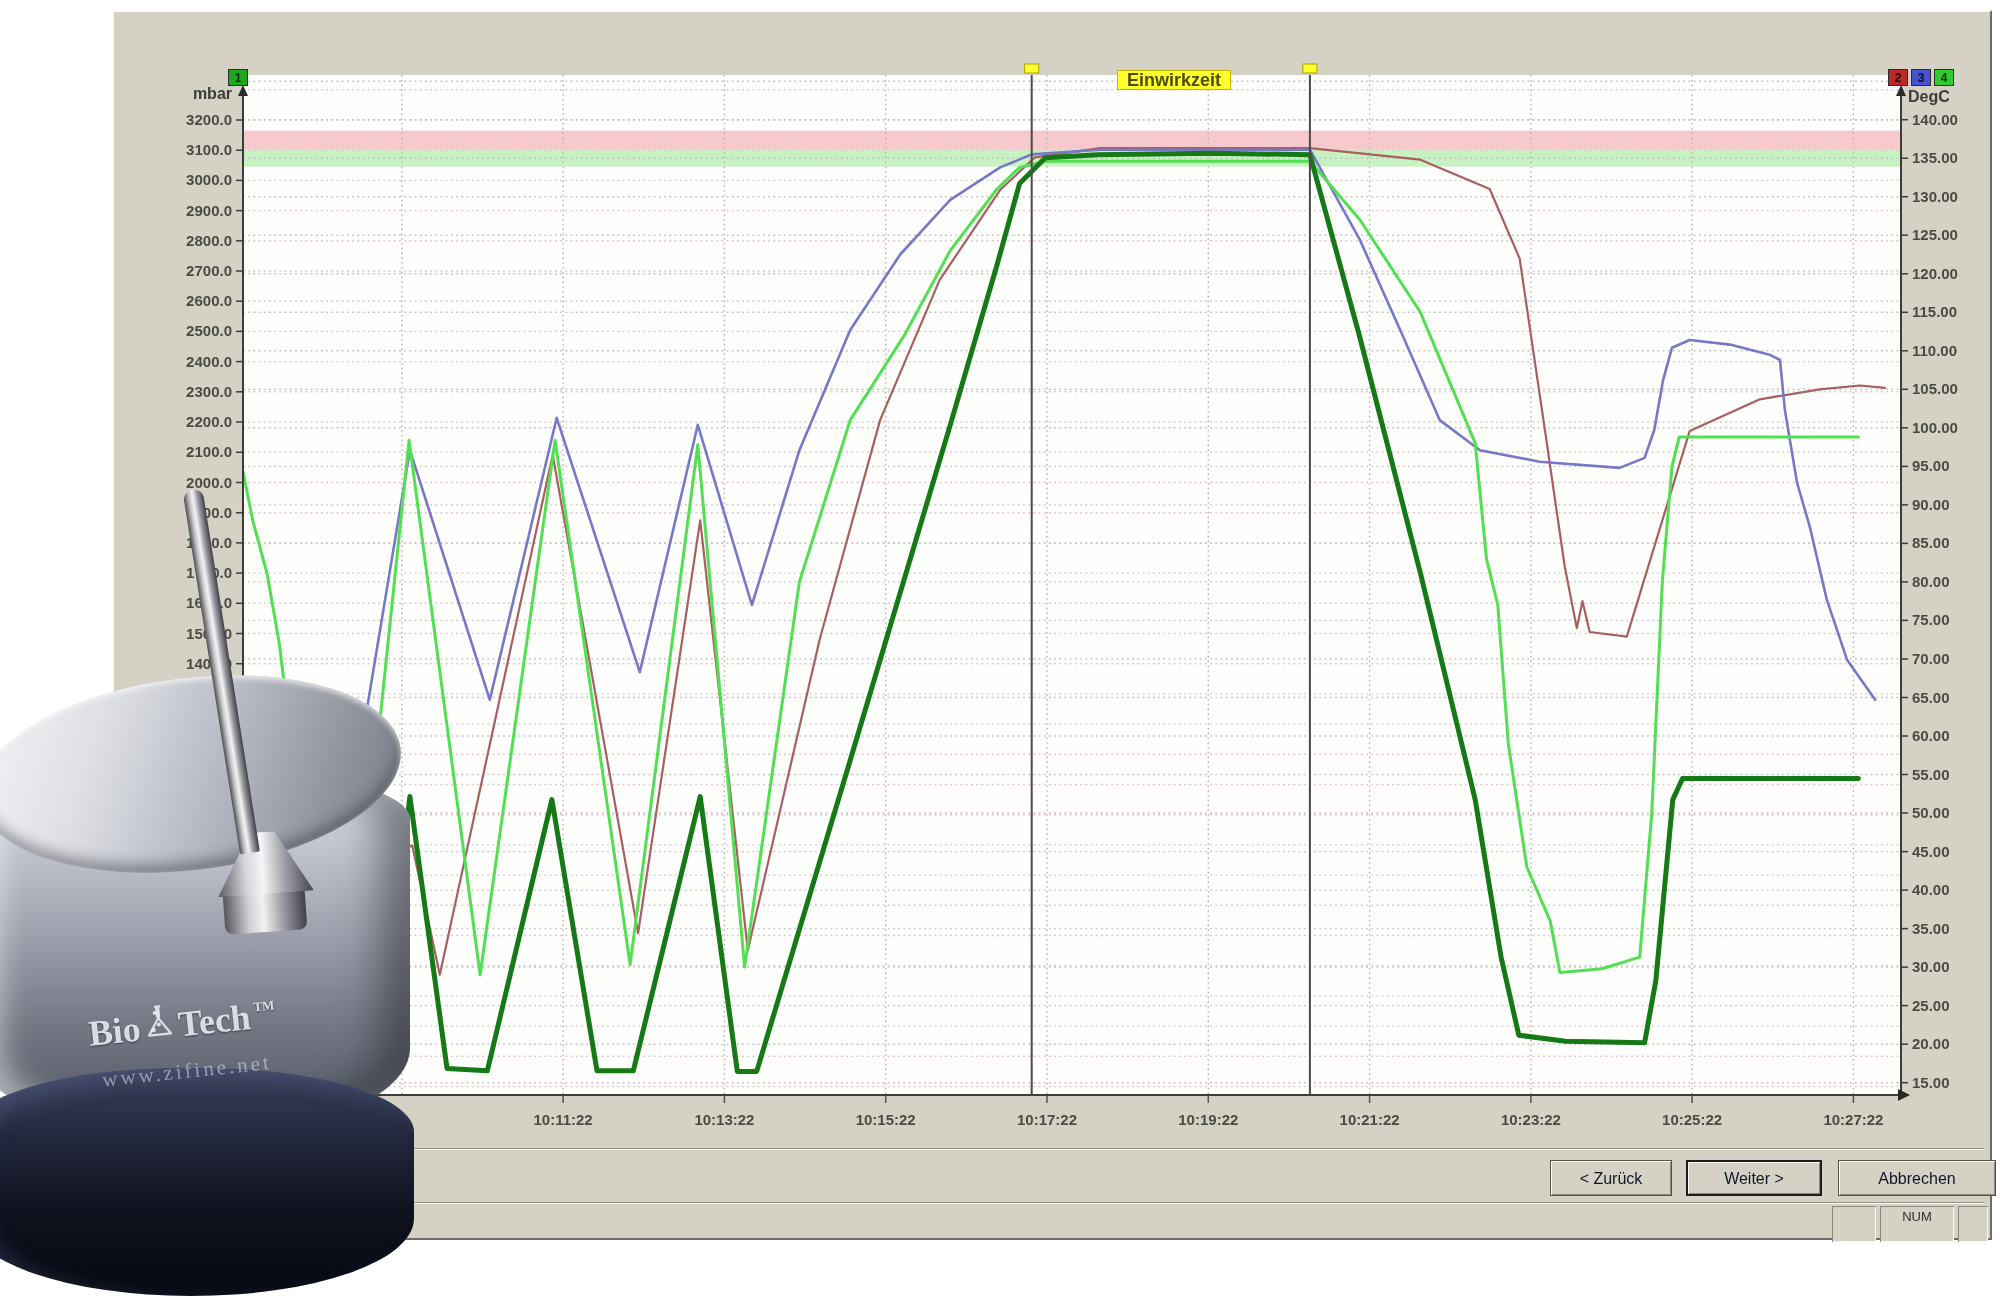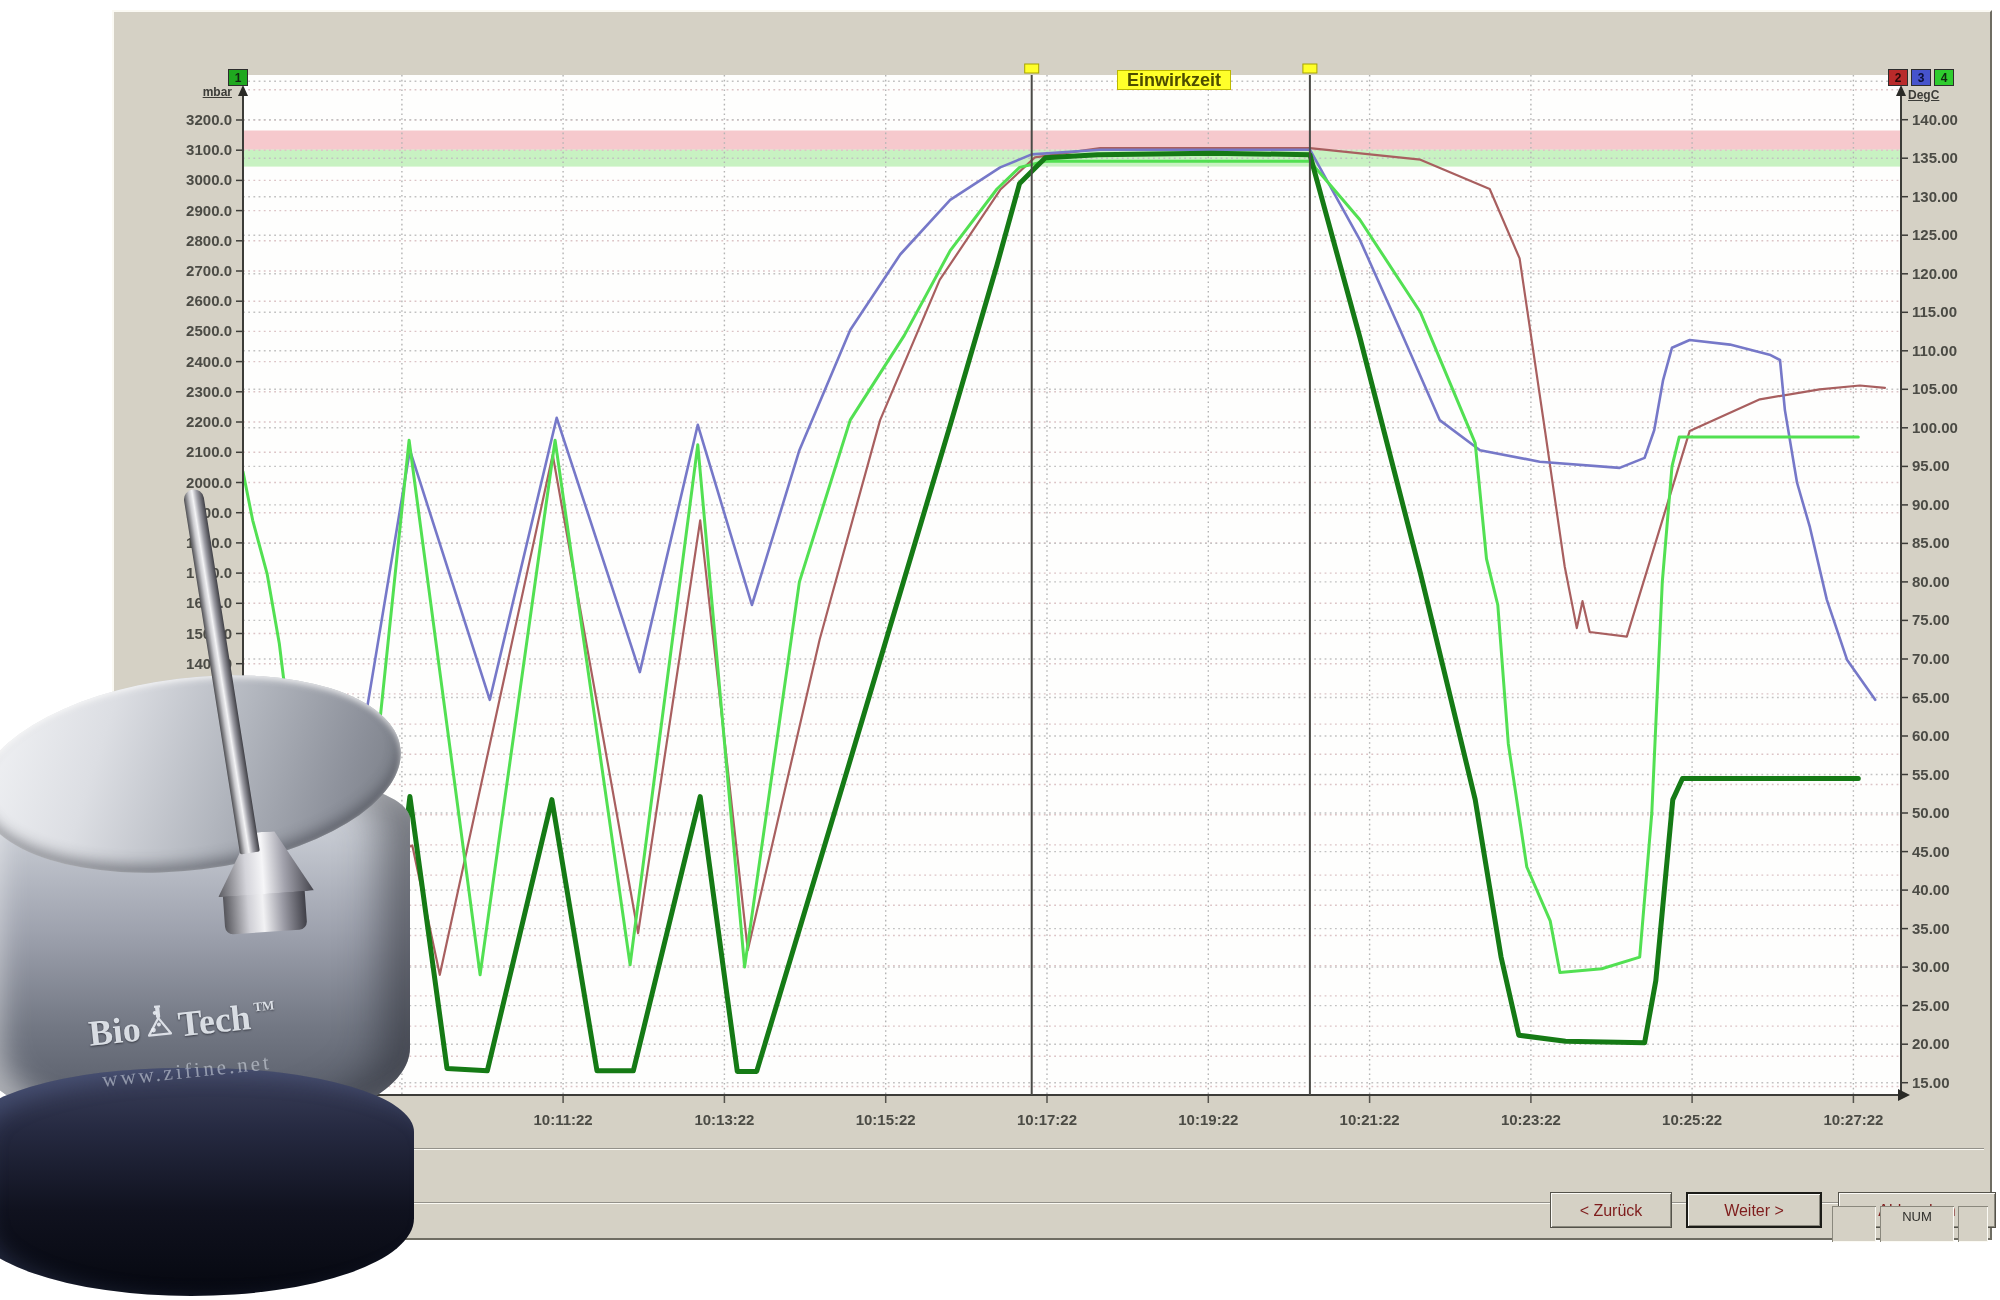--- a/index.html
+++ b/index.html
@@ -8,21 +8,21 @@
 
   
   .app-window { position:absolute; left:112px; top:10px; width:1880px; height:1230px;
     background:#d5d1c5;
     border:2px solid; border-color:#fbfaf4 #6f6d63 #6f6d63 #fbfaf4; }
 
   
   #chart-svg { position:absolute; left:0; top:0; width:2000px; height:1300px; z-index:5; }
   #chart-svg text { font-family:"Liberation Sans", sans-serif; font-weight:700; fill:#4b4b45; }
 
-  .axis-unit { position:absolute; z-index:6; font-size:12px; font-weight:700; color:#3c3c38;text-decoration:underline; }
+  .axis-unit { position:absolute; z-index:6; font-size:16px; font-weight:700; color:#3c3c38; }
   #mbar-label { left:160px; top:85px; width:72px; text-align:right; }
   #degc-label { left:1908px; top:88px;text-align:right; }
 
   .marker-box { position:absolute; z-index:7; width:20px; height:17px; top:69px;
     border:1px solid #2d2d2d; font-size:12px; font-weight:700; color:#102810;
     display:flex; align-items:center; justify-content:center; }
   #marker-1 { left:228px;  background:#1fa81f; }
   #marker-2 { left:1888px; background:#b92a2a; color:#2a0808; }
   #marker-3 { left:1911px; background:#4653cc; color:#0a0e33; }
   #marker-4 { left:1934px; background:#2ecc2e; }
@@ -31,21 +31,21 @@
     background:#ffff2a; border:1px solid #bcb800; color:#4c4c00;
     font-size:18px; font-weight:700; text-align:center; line-height:18px; }
 
   
   .separator { position:absolute; z-index:6; left:120px; width:1864px; height:2px;
     border-top:1px solid #93918a; border-bottom:1px solid #fbfaf4; }
   #sep-upper { top:1148px; } #sep-lower { top:1202px; }
 
   .win-btn { position:absolute; z-index:7; top:1160px; height:36px; background:#d5d1c5;
     border:1px solid #54524a; box-shadow:inset 1px 1px 0 #fcfbf7, inset -1px -1px 0 #8a887d;
-    font-size:16px; color:#7f1d1d; text-align:center; line-height:33px; cursor:default;margin-top:32px; }
+    font-size:16px; color:#0f172a; text-align:center; line-height:33px; cursor:default; }
   #btn-zurueck   { left:1550px; width:122px; }
   #btn-weiter    { left:1686px; width:136px; border:2px solid #1c1c18;
                    box-shadow:inset 1px 1px 0 #fcfbf7, inset -1px -1px 0 #8a887d; }
   #btn-abbrechen { left:1838px; width:158px; }
 
   .status-cell { position:absolute; z-index:7; top:1206px; height:36px; background:#d5d1c5;
     box-shadow:inset 1px 1px 0 #8a887d, inset -1px -1px 0 #fbfaf4;
     font-size:13px; color:#2e2e2a; text-align:center; line-height:22px; }
   #status-pad  { left:1832px; width:44px; }
   #status-num  { left:1880px; width:74px; }

